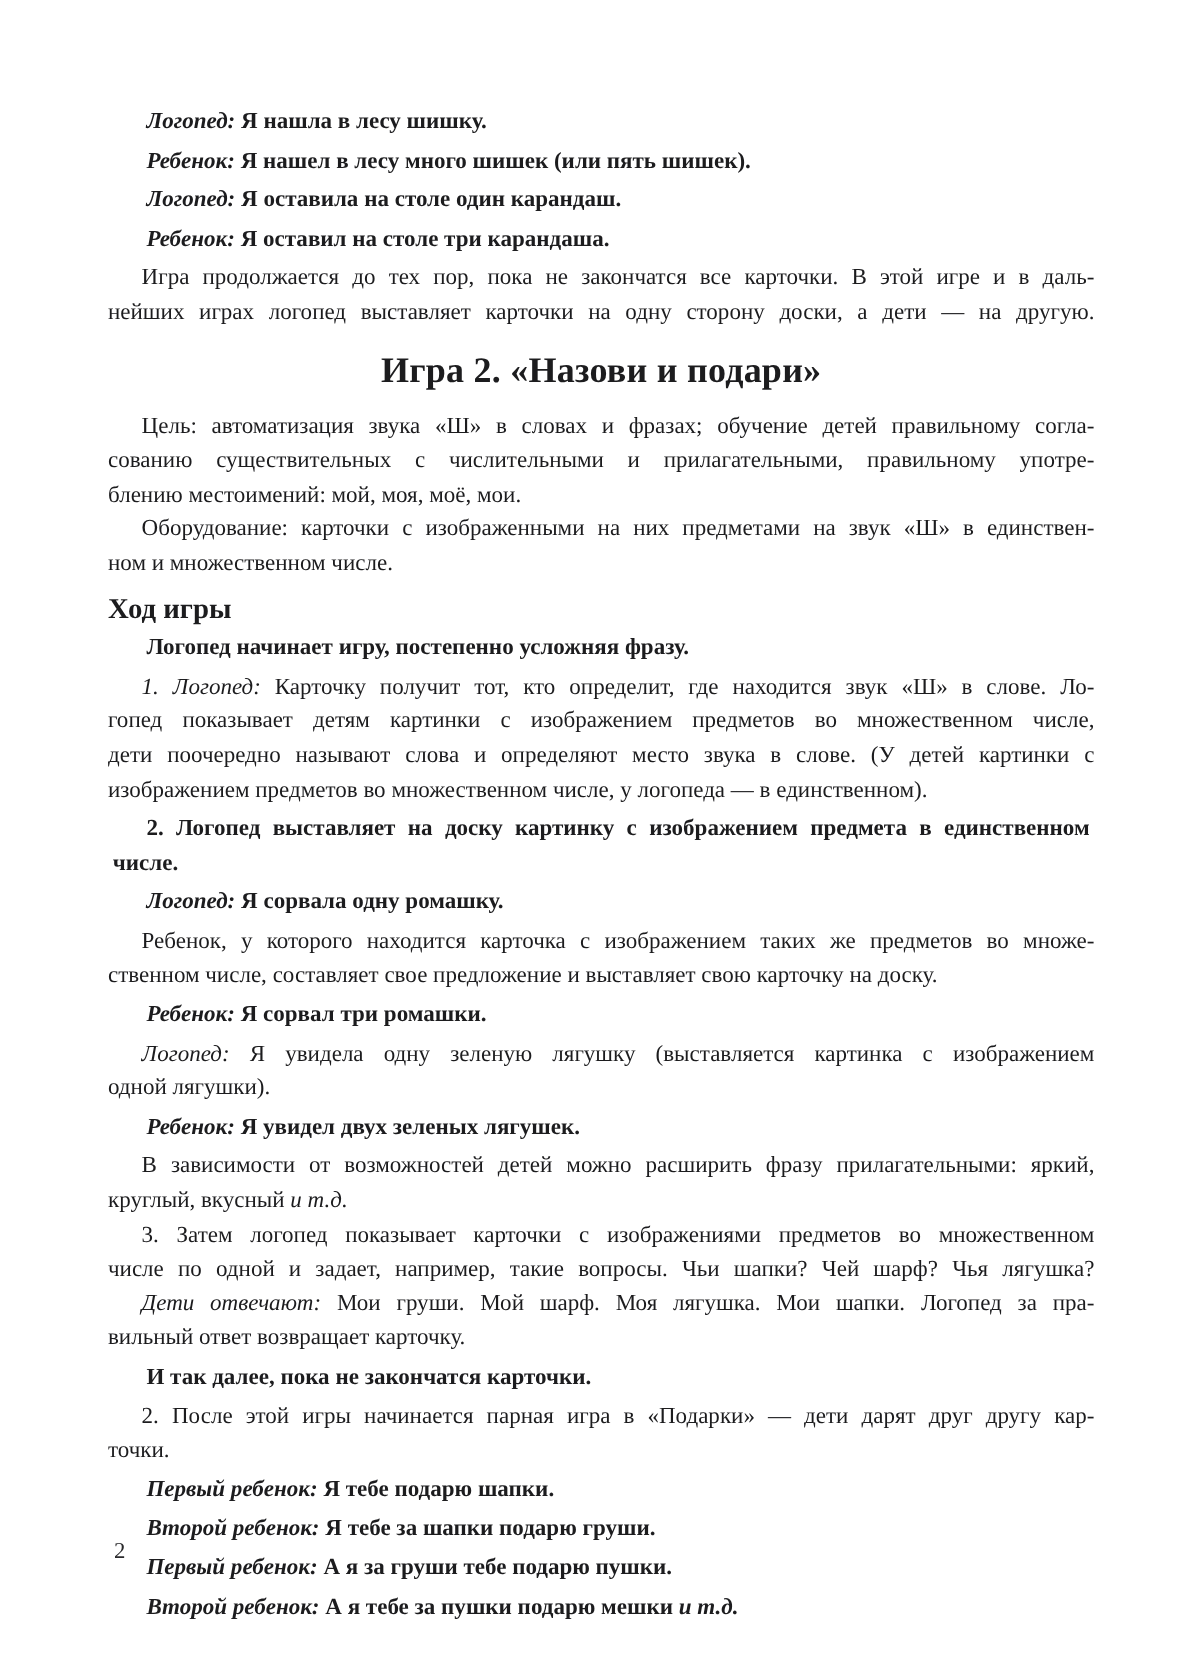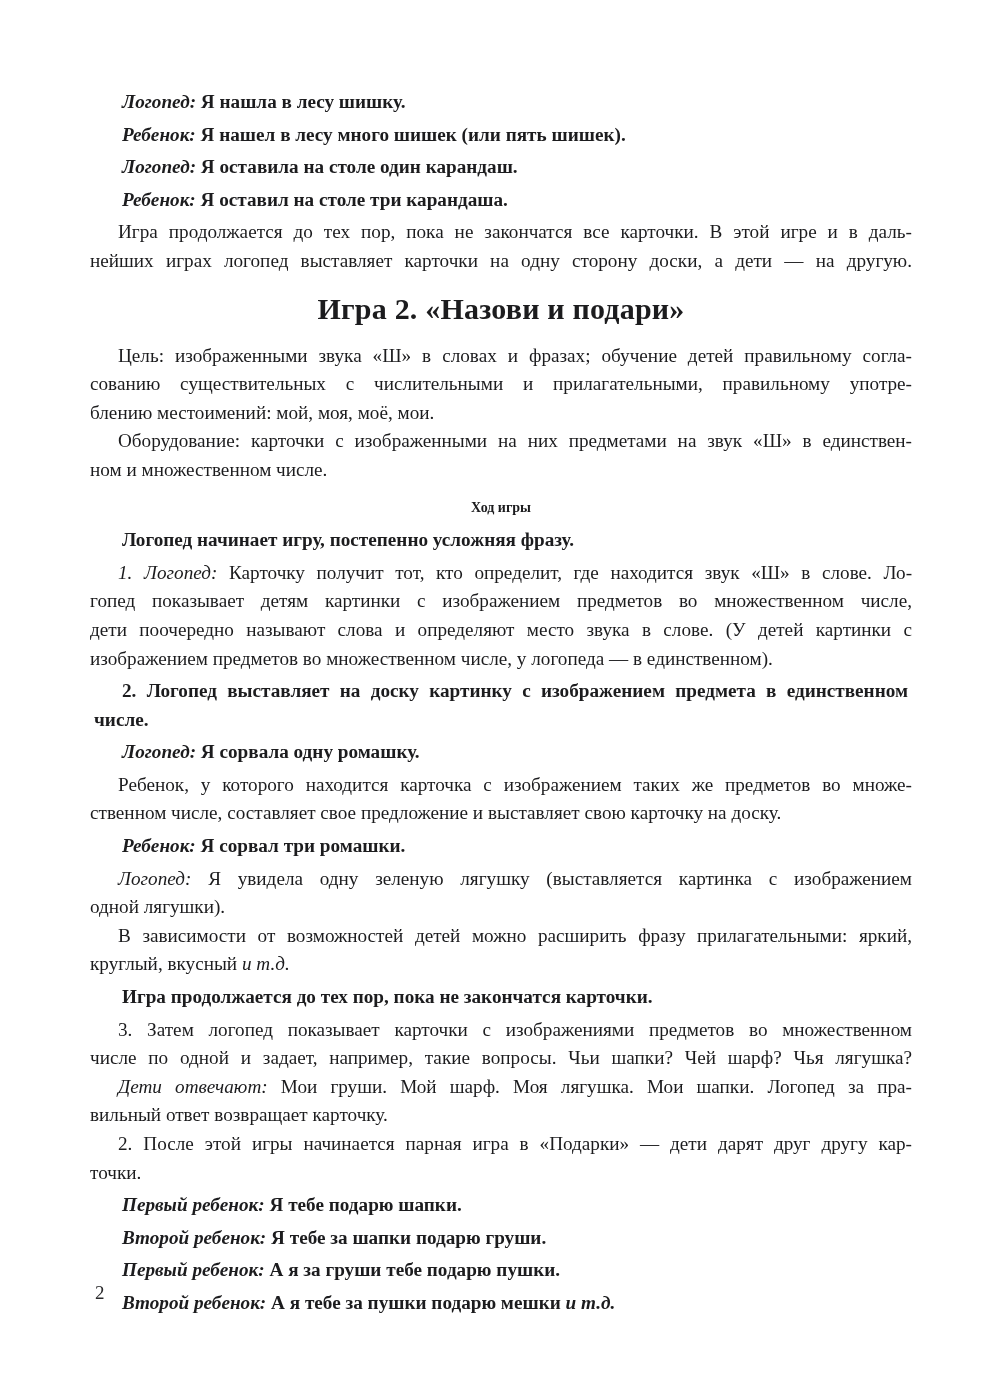--- a/index.html
+++ b/index.html
@@ -67,23 +67,23 @@
   .game-title {
     font-size: 30px;
     font-weight: bold;
     text-align: center;
     line-height: 38px;
     margin: 14px 0 14px 0;
     letter-spacing: 0.2px;
   }
   
   .subhead {
-    font-size: 14px;
+    font-size: 24px;
     font-weight: bold;
-    text-align: center;
+    text-align: left;
     line-height: 28.6px;
     margin: 9px 0 0 0;
   }
   
   .folio {
     position: absolute;
     left: 95px;
     top: 1282px;
     font-size: 19px;
     color: #2a2a2c;
@@ -105,21 +105,21 @@
     </div>
 
     <div>
       <span class="line indent">Игра продолжается до тех пор, пока не закончатся все карточки. В этой игре и в даль-</span>
       <span class="line">нейших играх логопед выставляет карточки на одну сторону доски, а дети — на другую.</span>
     </div>
 
     <h1 class="game-title">Игра 2. «Назови и подари»</h1>
 
     <div>
-      <span class="line indent"><span class="bd">Цель:</span> <span>изображенными звука «Ш» в словах и фразах; обучение детей правильному согла-</span></span>
+      <span class="line indent"><span class="bd">Цель:</span> <span>автоматизация звука «Ш» в словах и фразах; обучение детей правильному согла-</span></span>
       <span class="line">сованию  существительных с числительными и прилагательными, правильному употре-</span>
       <span class="line free">блению местоимений: мой, моя, моё, мои.</span>
     </div>
 
     <div>
       <span class="line indent"><span class="bd">Оборудование:</span> <span>карточки с изображенными на них предметами на звук «Ш» в единствен-</span></span>
       <span class="line free">ном и множественном числе.</span>
     </div>
 
     <div class="subhead">Ход игры</div>
@@ -142,38 +142,39 @@
       <span class="line free">ственном числе, составляет свое предложение и выставляет свою карточку на доску.</span>
     </div>
 
     <p class="p indent"><span class="it">Ребенок:</span> <span>Я сорвал три ромашки.</span></p>
 
     <div>
       <span class="line indent"><span class="it">Логопед:</span> <span>Я увидела одну зеленую лягушку (выставляется картинка с изображением</span></span>
       <span class="line free">одной лягушки).</span>
     </div>
 
+    <p class="p indent"><span class="it">Ребенок:</span> <span>Я увидел двух зеленых лягушек.</span></p>
 
     <div>
       <span class="line indent">В зависимости от возможностей детей можно расширить фразу прилагательными: яркий,</span>
       <span class="line free"><span>круглый, вкусный </span><span class="it">и т.д.</span></span>
     </div>
 
-    <p class="p indent">Игра продолжается до тех пор, пока не закончатся карточки.</p>
 
     <div>
       <span class="line indent">3. Затем логопед показывает карточки с изображениями предметов во множественном</span>
       <span class="line">числе по одной и задает, например, такие вопросы. Чьи шапки? Чей шарф? Чья лягушка?</span>
     </div>
 
     <div>
       <span class="line indent"><span class="it bd">Дети отвечают:</span> <span>Мои груши. Мой шарф. Моя лягушка. Мои шапки. Логопед за пра-</span></span>
       <span class="line free">вильный ответ возвращает карточку.</span>
     </div>
 
+    <p class="p indent">И так далее, пока не закончатся карточки.</p>
 
     <div>
       <span class="line indent">2. После этой игры начинается парная игра в «Подарки» — дети дарят друг другу кар-</span>
       <span class="line free">точки.</span>
     </div>
 
     <div>
       <p class="p indent"><span class="it">Первый ребенок:</span> <span>Я тебе подарю шапки.</span></p>
       <p class="p indent"><span class="it">Второй ребенок:</span> <span>Я тебе за шапки подарю груши.</span></p>
       <p class="p indent"><span class="it">Первый ребенок:</span> <span>А я за груши тебе подарю пушки.</span></p>

